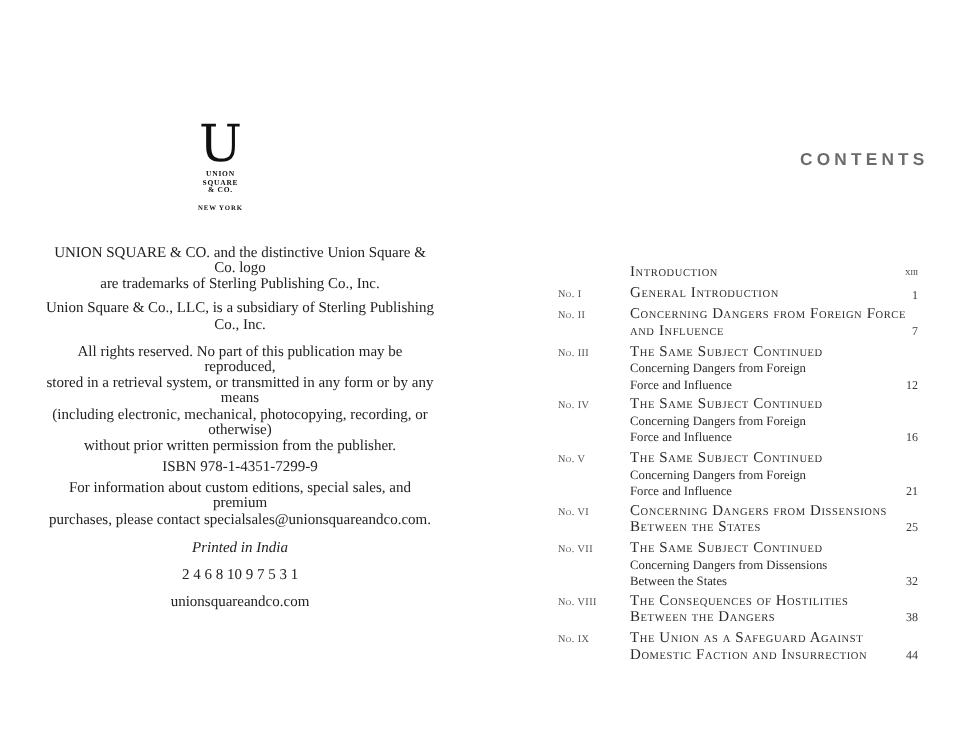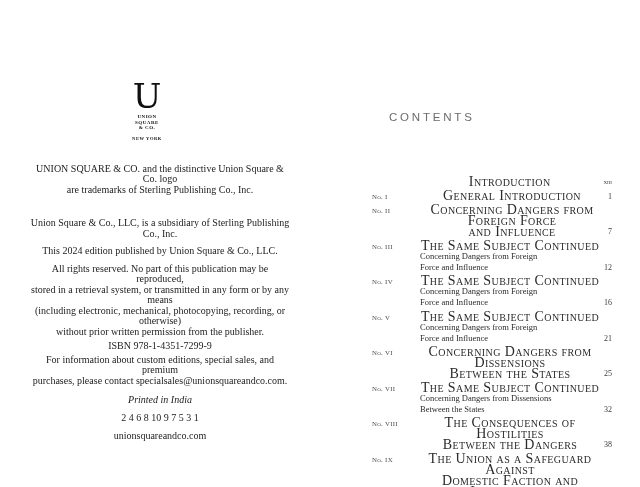--- a/index.html
+++ b/index.html
@@ -23,48 +23,48 @@
     margin-top:3px; font-size:5px; line-height:5.5px; font-weight:bold;
     letter-spacing:0.5px; white-space:pre-line; color:#101010;
   }
   .logo-city {
     margin-top:5px; font-size:4.5px; font-weight:bold; letter-spacing:0.6px; color:#101010;
   }
   .cp {
     font-size:10px; line-height:10.5px; margin:0; white-space:pre-line;
   }
   .mt23 { margin-top:23px; }
-  .mt7  { margin-top:23px; }
+  .mt7  { margin-top:6px; }
   .mt65 { margin-top:6.5px; }
   .mt75 { margin-top:7.5px; }
   .mt4  { margin-top:4px; }
   .mt3  { margin-top:3px; }
   .mt9  { margin-top:9px;font-style:italic; }
   .mt26 { margin-top:26px; }
   .credits { line-height:10px; }
 
   
   .contents-heading {
-    position:absolute; left:372px; top:94px; width:240px; margin:17px;
-    text-align:left;
+    position:absolute; left:372px; top:94px; width:240px; margin:7px;
+    text-align:right;
     font-family:"Liberation Sans", sans-serif;
-    font-size:11.5px; font-weight:400; color:#6b6b6b; letter-spacing:2.8px;
+    font-size:11.5px; font-weight:700; color:#6b6b6b; letter-spacing:2.8px;
   }
   .toc {
     position:absolute; left:372px; top:176px; width:240px; color:#2b2b2b;
   }
   .toc-entry { display:flex; margin-bottom:2.5px; }
   .toc-no {
     flex:none; width:48px; font-size:6.8px; line-height:11px; padding-top:1px;
     letter-spacing:0.3px; color:#4f4f4f; font-variant:small-caps;
   }
   .toc-main { flex:1; min-width:0; }
   .toc-title {
-    font-size:14px; line-height:11px; font-variant:small-caps;
-    letter-spacing:0.4px; white-space:pre-line; color:#2b2b2b;text-align:center;
+    font-size:10px; line-height:11px; font-variant:small-caps;
+    letter-spacing:0.4px; white-space:pre-line; color:#2b2b2b;
   }
   .toc-subtitle {
     font-size:8.5px; line-height:11px; white-space:pre-line; color:#2b2b2b;
   }
   .toc-page {
     flex:none; align-self:flex-end; margin-left:4px;
     font-size:8px; line-height:11px; color:#3a3a3a;
   }
   .pg-roman { font-size:6.5px; font-variant:small-caps; }
 </style>
@@ -78,21 +78,20 @@
       <div class="logo-u">U</div>
       <div class="logo-wordmark">UNION
 SQUARE
 &amp; CO.</div>
       <div class="logo-city">NEW YORK</div>
     </div>
 
     <p class="cp mt23">UNION SQUARE &amp; CO. and the distinctive Union Square &amp; Co. logo
 are trademarks of Sterling Publishing Co., Inc.</p>
     <p class="cp mt7">Union Square &amp; Co., LLC, is a subsidiary of Sterling Publishing Co., Inc.</p>
-    <p class="cp mt65">This 2024 edition published by Union Square &amp; Co., LLC.</p>
     <p class="cp mt75">All rights reserved. No part of this publication may be reproduced,
 stored in a retrieval system, or transmitted in any form or by any means
 (including electronic, mechanical, photocopying, recording, or otherwise)
 without prior written permission from the publisher.</p>
     <p class="cp mt4">ISBN 978-1-4351-7299-9</p>
     <p class="cp mt3">For information about custom editions, special sales, and premium
 purchases, please contact specialsales@unionsquareandco.com.</p>
     <p class="cp mt9">Printed in India</p>
     <p class="cp mt75">2 4 6 8 10 9 7 5 3 1</p>
     <p class="cp mt75">unionsquareandco.com</p>

